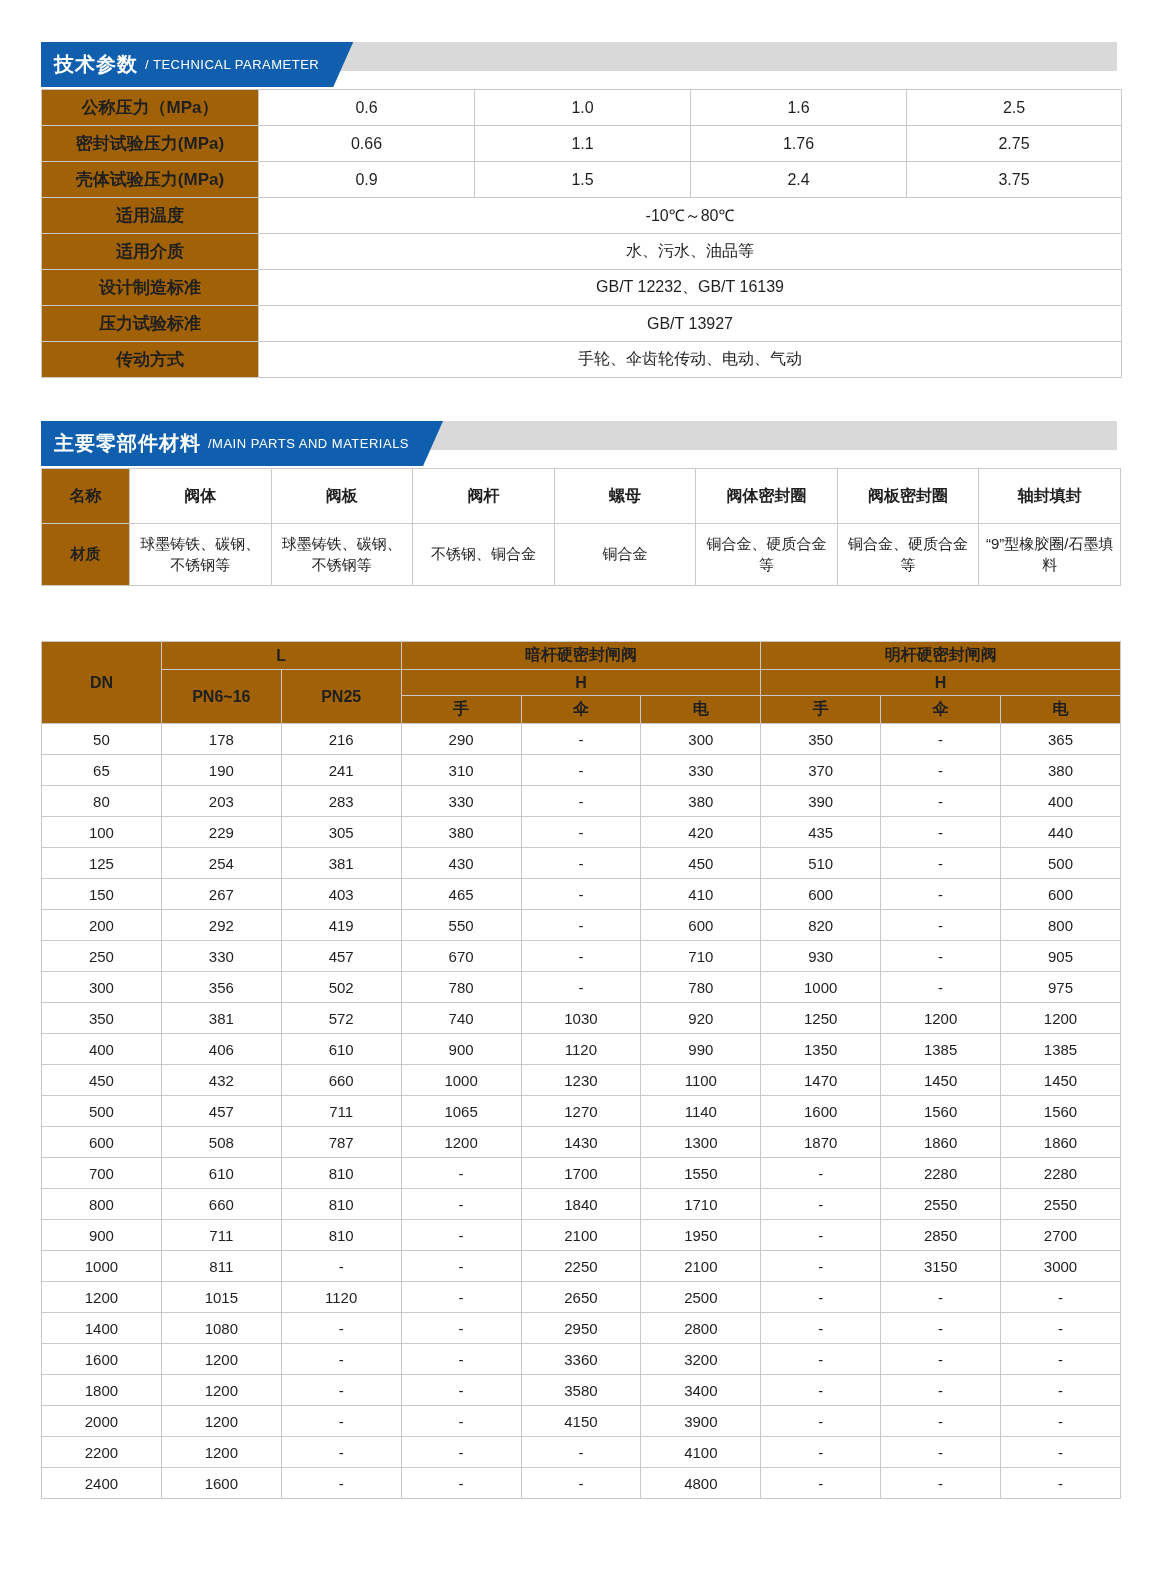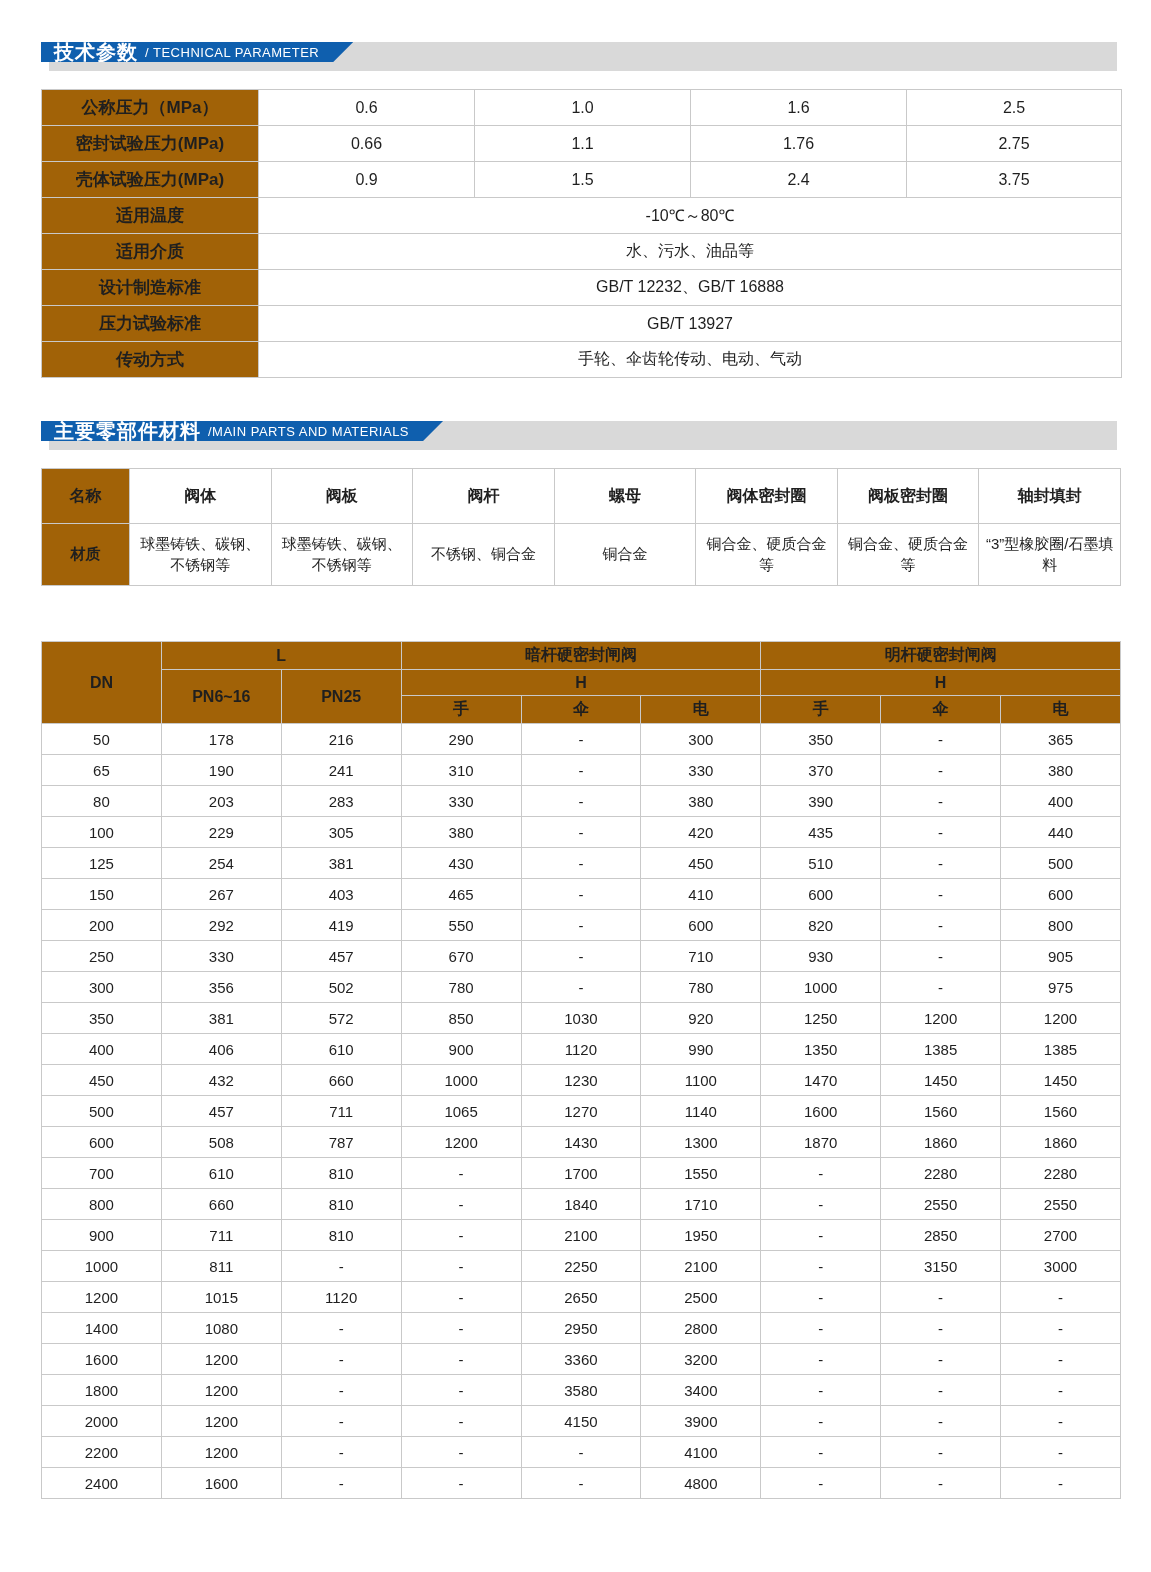--- a/index.html
+++ b/index.html
@@ -13,21 +13,21 @@
   }
   .content { padding: 42px 30px 0 41px; }
 
   
   .banner { position: relative; height: 29px; width: 100%; }
   .banner-gray {
     position: absolute; left: 8px; right: 4px; top: 0; height: 29px;
     background: #d9d9d9;
   }
   .banner-blue {
-    position: absolute; left: 0; top: 0; height: 20px;
+    position: absolute; left: 0; top: 0; height: 45px;
     background: #0f5fae; color: #ffffff;
     display: flex; align-items: center;
     padding: 0 34px 0 13px;
     clip-path: polygon(0 0, 100% 0, calc(100% - 20px) 100%, 0 100%);
     white-space: nowrap;
   }
   .banner-zh { font-size: 20px; font-weight: bold; letter-spacing: 1px; }
   .banner-en { font-size: 13px; margin-left: 7px; letter-spacing: .5px; }
 
   
@@ -107,21 +107,21 @@
         <tr>
           <td class="label-cell">适用温度</td>
           <td colspan="4">-10℃～80℃</td>
         </tr>
         <tr>
           <td class="label-cell">适用介质</td>
           <td colspan="4">水、污水、油品等</td>
         </tr>
         <tr>
           <td class="label-cell">设计制造标准</td>
-          <td colspan="4">GB/T 12232、GB/T 16888</td>
+          <td colspan="4">GB/T 12232、GB/T 16139</td>
         </tr>
         <tr>
           <td class="label-cell">压力试验标准</td>
           <td colspan="4">GB/T 13927</td>
         </tr>
         <tr>
           <td class="label-cell">传动方式</td>
           <td colspan="4">手轮、伞齿轮传动、电动、气动</td>
         </tr>
       </tbody>
@@ -161,21 +161,21 @@
           <td>轴封填封</td>
         </tr>
         <tr class="mat-row">
           <td class="label-cell">材质</td>
           <td>球墨铸铁、碳钢、不锈钢等</td>
           <td>球墨铸铁、碳钢、不锈钢等</td>
           <td>不锈钢、铜合金</td>
           <td>铜合金</td>
           <td>铜合金、硬质合金等</td>
           <td>铜合金、硬质合金等</td>
-          <td>“3”型橡胶圈/石墨填料</td>
+          <td>“9”型橡胶圈/石墨填料</td>
         </tr>
       </tbody>
   </table>
 
   <div class="gap-32"></div>
 
   <div class="gap-23"></div>
 
   <table class="dims-table">
     <thead>
@@ -297,21 +297,21 @@
           <td>-</td>
           <td>780</td>
           <td>1000</td>
           <td>-</td>
           <td>975</td>
         </tr>
         <tr>
           <td>350</td>
           <td>381</td>
           <td>572</td>
-          <td>850</td>
+          <td>740</td>
           <td>1030</td>
           <td>920</td>
           <td>1250</td>
           <td>1200</td>
           <td>1200</td>
         </tr>
         <tr>
           <td>400</td>
           <td>406</td>
           <td>610</td>

